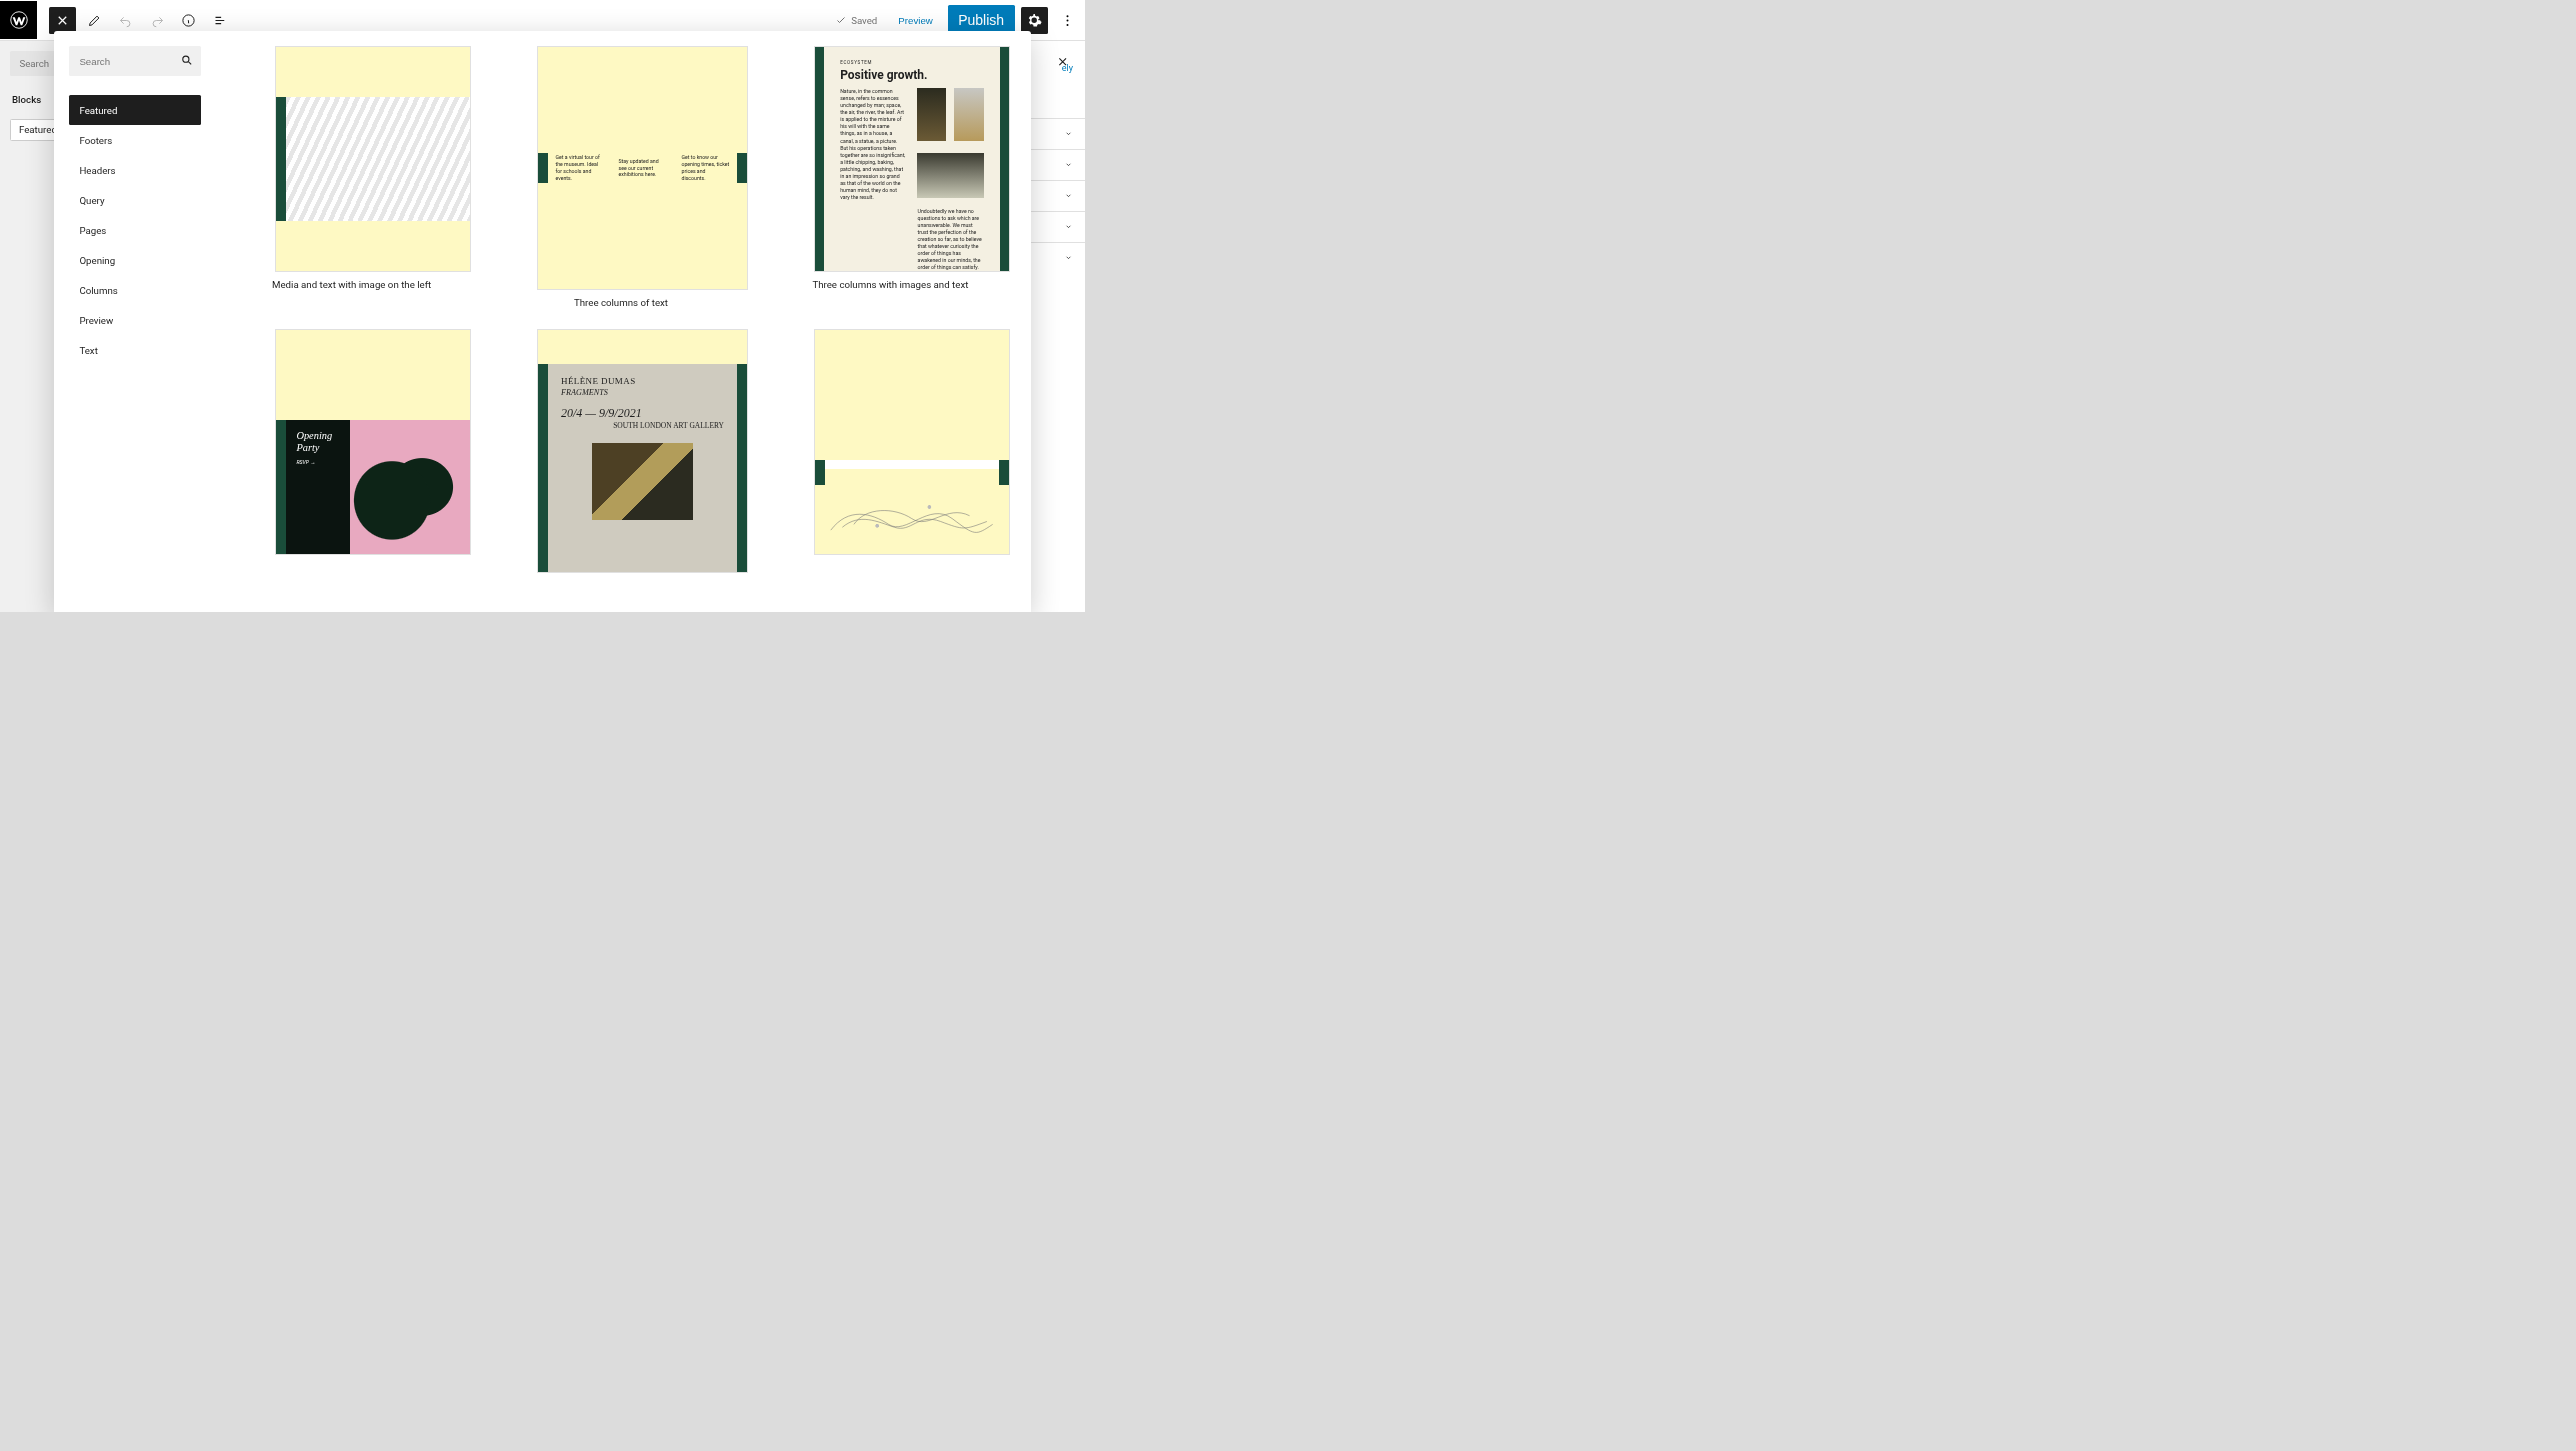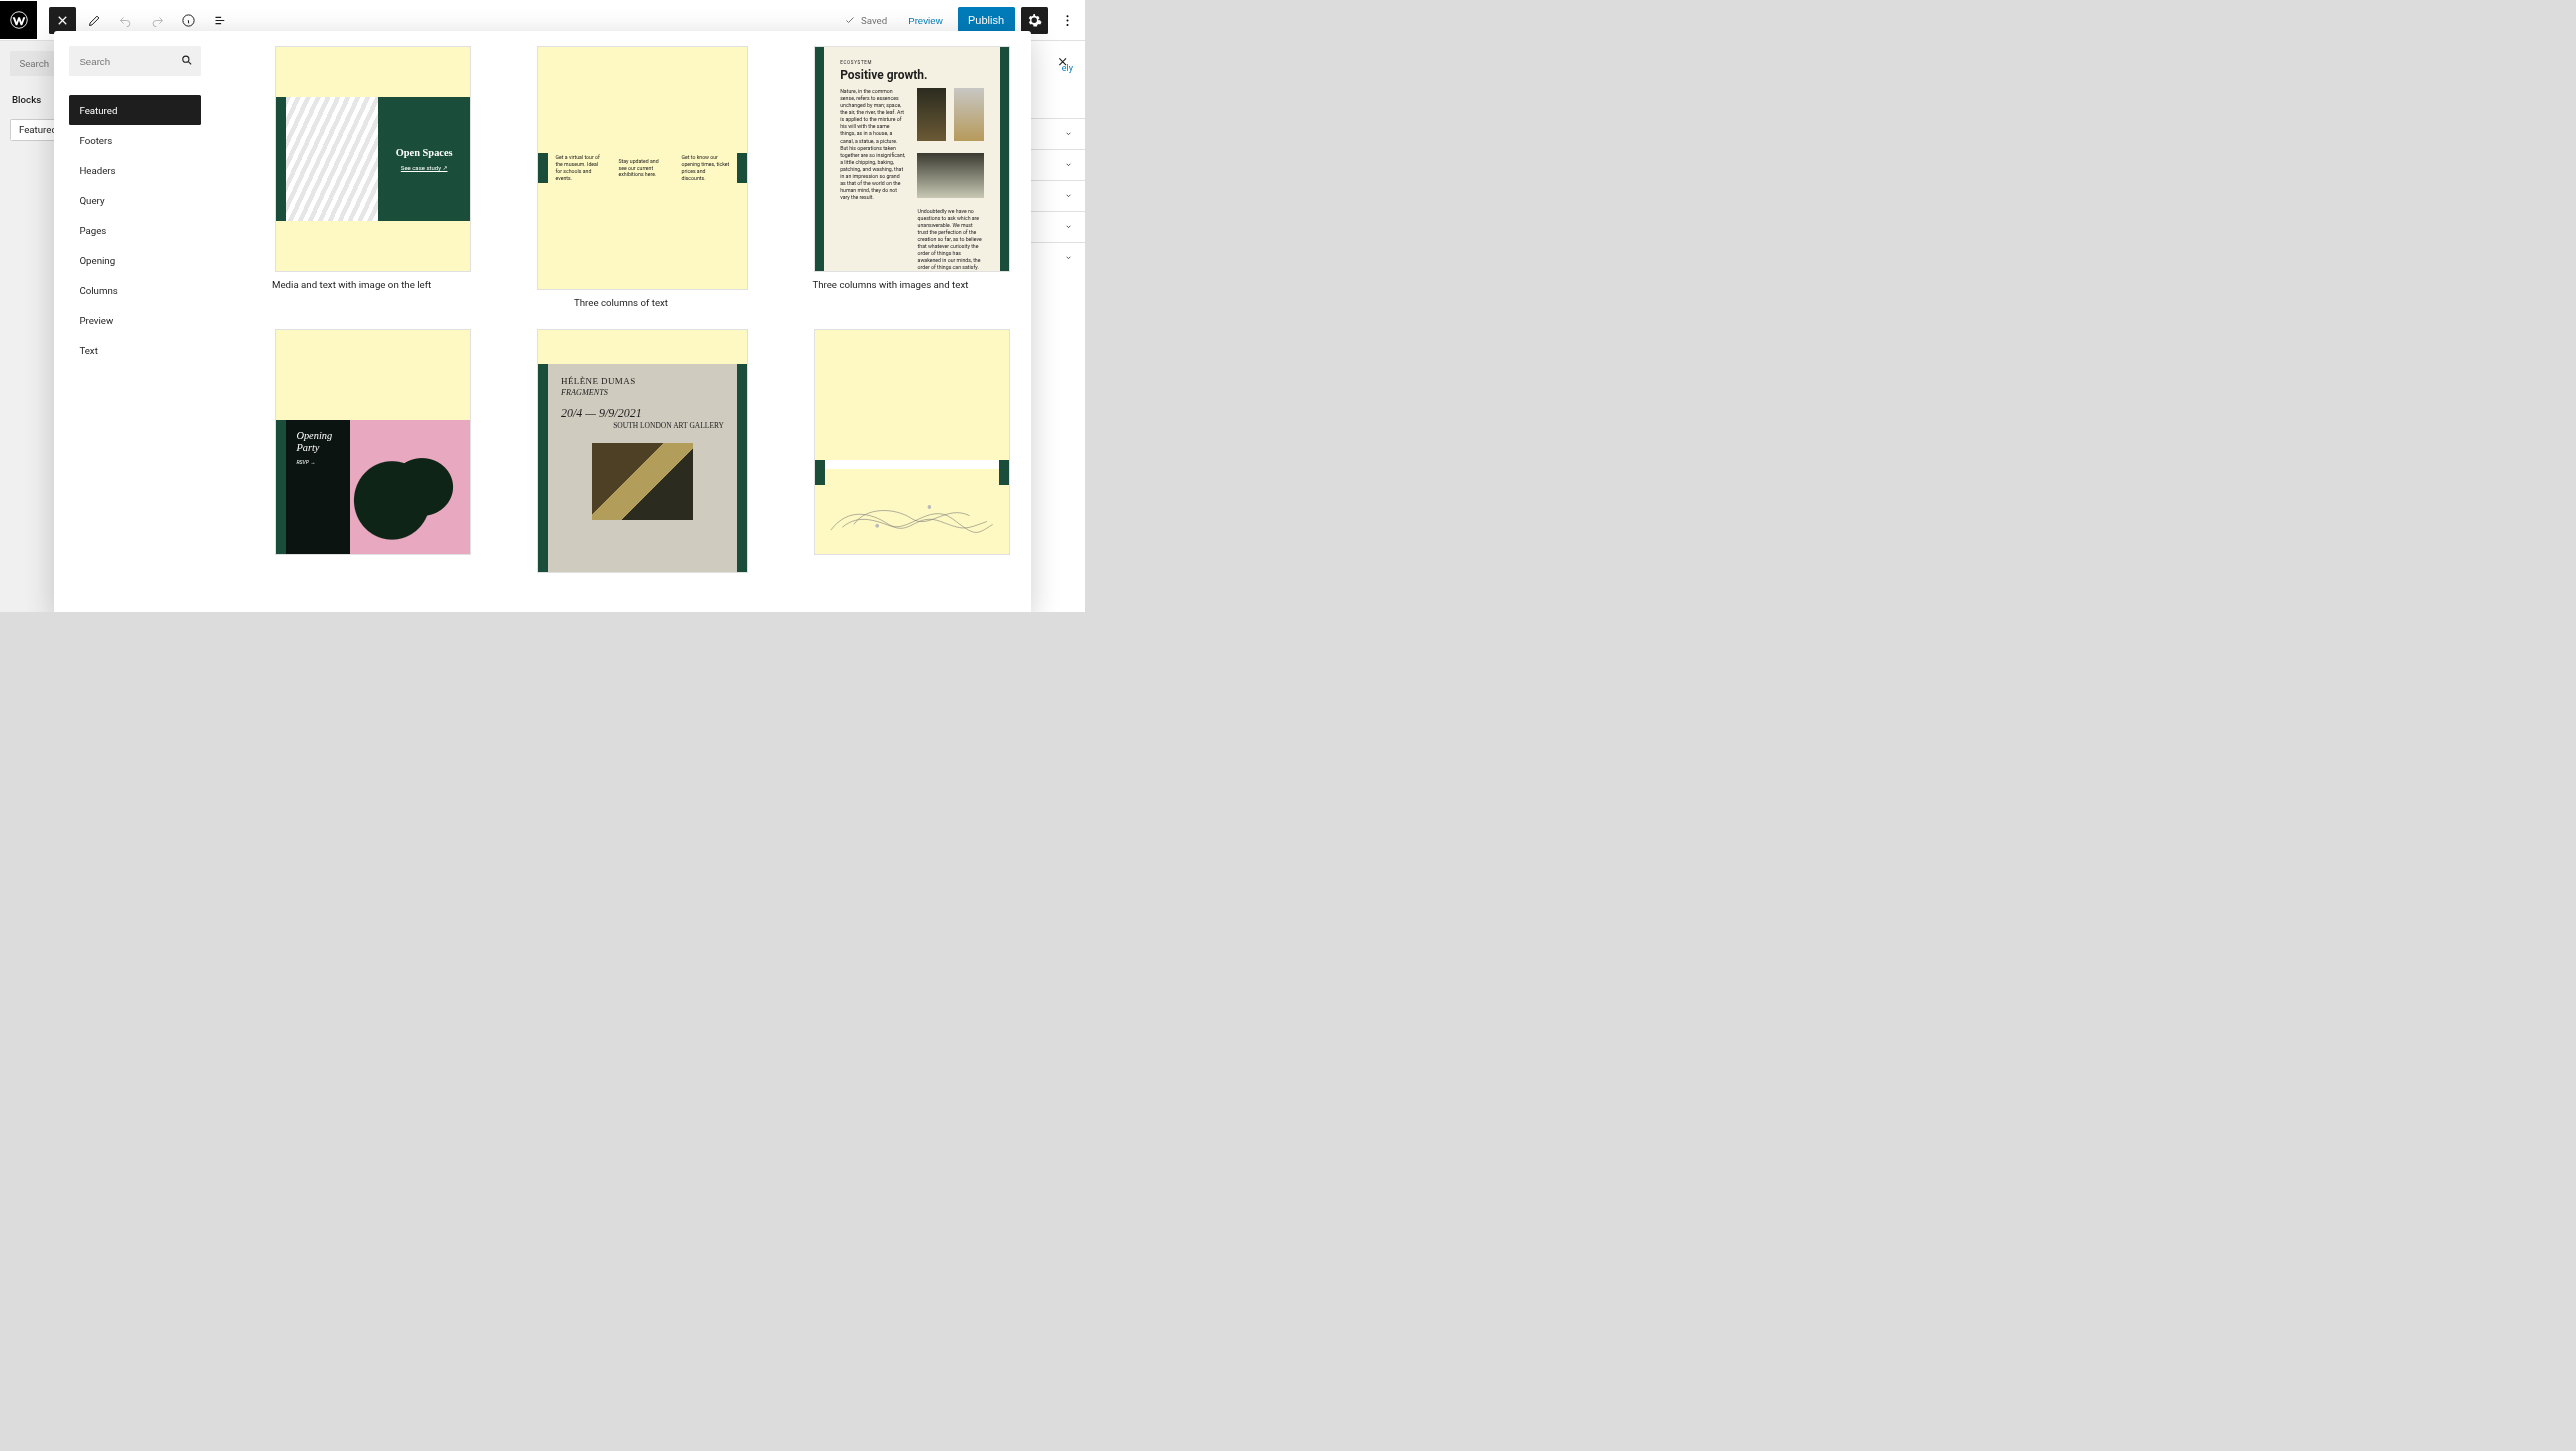--- a/index.html
+++ b/index.html
@@ -48,21 +48,21 @@
     cursor: pointer;
     border-radius: 1.5px;
   }
   .tb-btn.black { background: var(--bg-black); color: #fff; border-radius: 1.5px; }
   .tb-btn.disabled { color: #bbb; }
   .tb-group { display: flex; align-items: center; gap: 4.5px; padding-left: 4.5px; }
   .tb-spacer { flex: 1; }
   .tb-right { display: flex; align-items: center; gap: 6px; padding-right: 4.5px; }
   .saved-text { display: flex; align-items: center; gap: 4.5px; color: var(--text-muted); font-size: 9.7px; padding: 0 6px; }
   .link-btn { color: var(--accent-blue); background: none; border: none; font-size: 9.7px; padding: 6px 9px; cursor: pointer; }
-  .publish-btn { background: var(--accent-blue); color: #fff; border: none; font-size: 11px; padding: 6.7px 10.4px; border-radius: 1.5px; cursor: pointer; }
+  .publish-btn { background: var(--accent-blue); color: #fff; border: none; font-size: 14px; padding: 6.7px 10.4px; border-radius: 1.5px; cursor: pointer; }
   .settings-btn { width: 27px; height: 27px; background: var(--bg-black); color: #fff; display:flex; align-items:center; justify-content:center; border:none; cursor:pointer; border-radius:1.5px; }
   .settings-btn svg { width: 16.4px; height: 16.4px; }
   .more-btn { width: 27px; height: 27px; background:none; border:none; cursor:pointer; display:flex; align-items:center; justify-content:center; }
 
   
   .left-panel {
     position: absolute;
     top: 41px; bottom: 0; left: 0;
     width: 209px;
     background: #f0f0f0;
@@ -371,24 +371,20 @@
             </div>
         </nav>
       </aside>
       <div class="grid-wrap">
         <div class="grid">
 
           <div class="pattern-card">
             <div class="pattern-thumb">
               <div class="pv-1">
                 <div class="left"></div>
-                <div class="right">
-                  <div class="h">Open Spaces</div>
-                  <div class="s">See case study ↗</div>
-                </div>
               </div>
             </div>
             <div class="pattern-caption">Media and text with image on the left</div>
           </div>
 
           <div class="pattern-card">
             <div class="pattern-thumb">
               <div class="pv-2">
                 <div class="bar"></div>
                 <div class="col">Get a virtual tour of the museum. Ideal for schools and events.</div>

